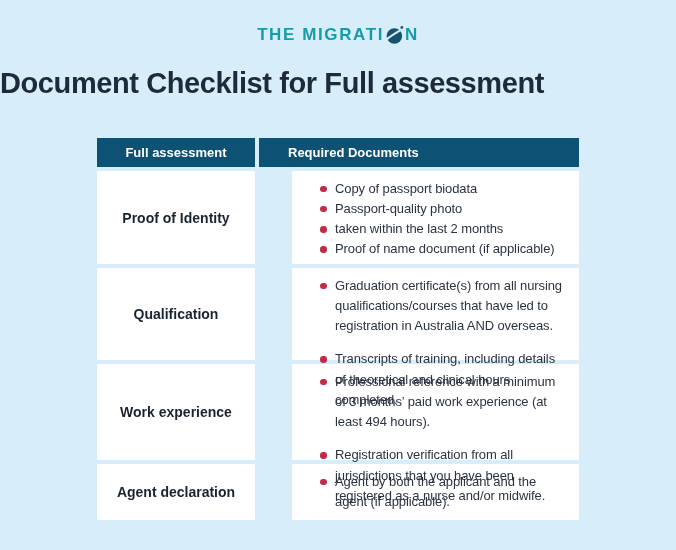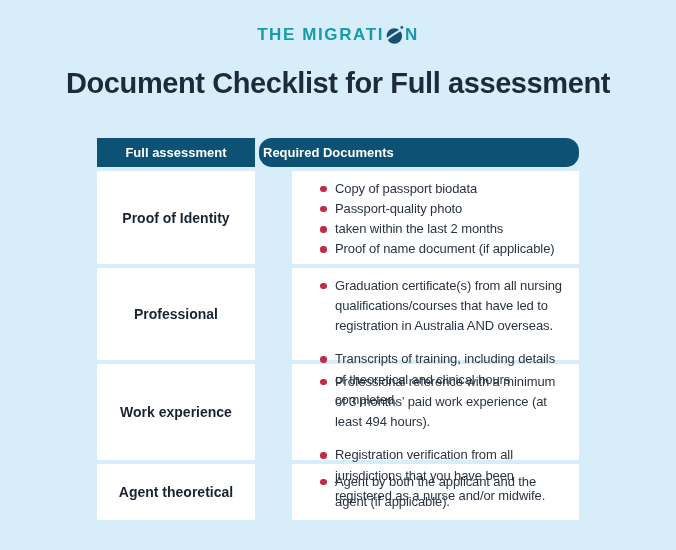--- a/index.html
+++ b/index.html
@@ -41,21 +41,20 @@
     height: 20px;
   }
   .brand .globe {
     display: inline-block;
     width: 18px;
     height: 20px;
     margin: 0 1px 0 2px;
   }
   .page-title {
     margin: 21px 0 0 0;
-    text-align: center;
     font-size: 29px;
     line-height: 34px;
     font-weight: 800;
     letter-spacing: -0.4px;
     color: var(--title-color);
   }
   .table {
     width: 482px;
     margin: 38px auto 0 auto;
     display: grid;
@@ -65,21 +64,21 @@
   }
   .th {
     background: var(--header-bg);
     color: var(--header-text);
     font-size: 13px;
     font-weight: bold;
     display: flex;
     align-items: center;
   }
   .th-left { justify-content: center; }
-  .th-right { padding-left: 4px; border-radius: 13px; }
+  .th-right { padding-left: 29px; }
   .cell-label {
     background: var(--cell-bg);
     display: flex;
     align-items: center;
     justify-content: center;
     text-align: left;
     font-size: 14px;
     font-weight: bold;
     color: var(--label-color);
   }
@@ -142,37 +141,37 @@
     <div class="cell-label">Proof of Identity</div>
     <div class="cell-docs">
       <ul>
         <li>Copy of passport biodata</li>
         <li>Passport-quality photo</li>
         <li>taken within the last 2 months</li>
         <li>Proof of name document (if applicable)</li>
       </ul>
     </div>
 
-    <div class="cell-label">Professional</div>
+    <div class="cell-label">Qualification</div>
     <div class="cell-docs">
       <ul class="spaced">
         <li>Graduation certificate(s) from all nursing qualifications/courses that have led to registration in Australia AND overseas.</li>
         <li>Transcripts of training, including details of theoretical and clinical hours completed.</li>
       </ul>
     </div>
 
     <div class="cell-label">Work experience</div>
     <div class="cell-docs">
       <ul class="spaced">
         <li>Professional reference with a minimum of 3 months’ paid work experience (at least 494 hours).</li>
         <li>Registration verification from all jurisdictions that you have been registered as a nurse and/or midwife.</li>
       </ul>
     </div>
 
-    <div class="cell-label">Agent theoretical</div>
+    <div class="cell-label">Agent declaration</div>
     <div class="cell-docs">
       <ul>
         <li>Agent by both the applicant and the agent (if applicable).</li>
       </ul>
     </div>
 
   </div>
 </div>
 
 </body></html>

